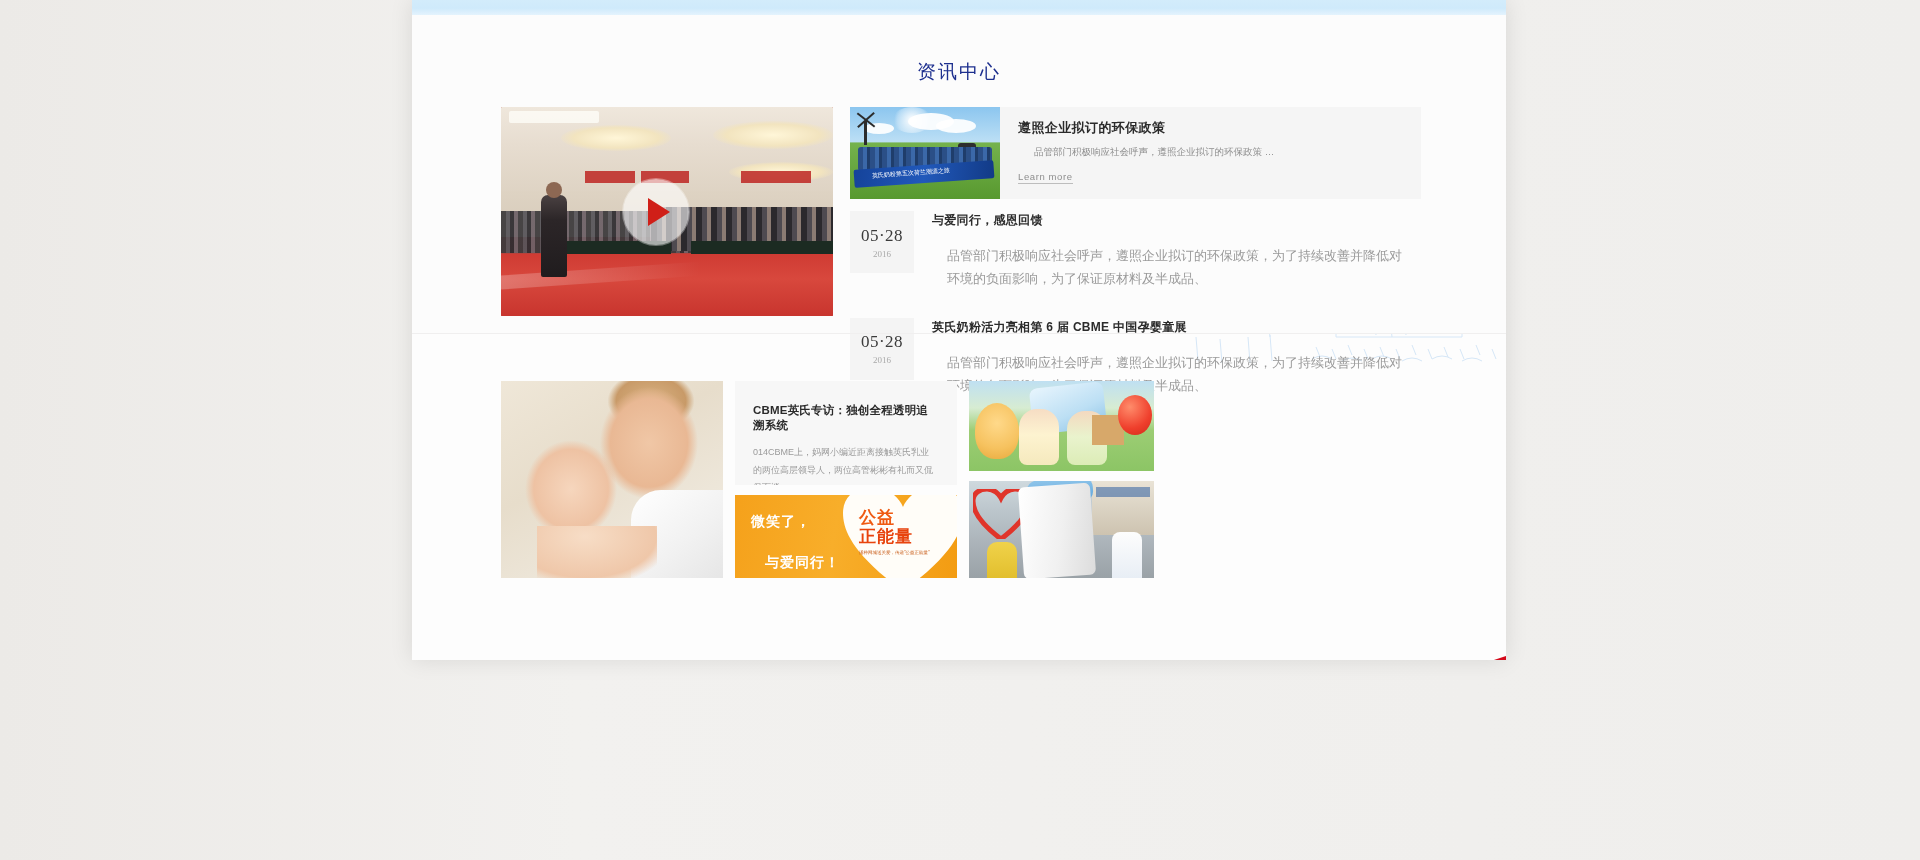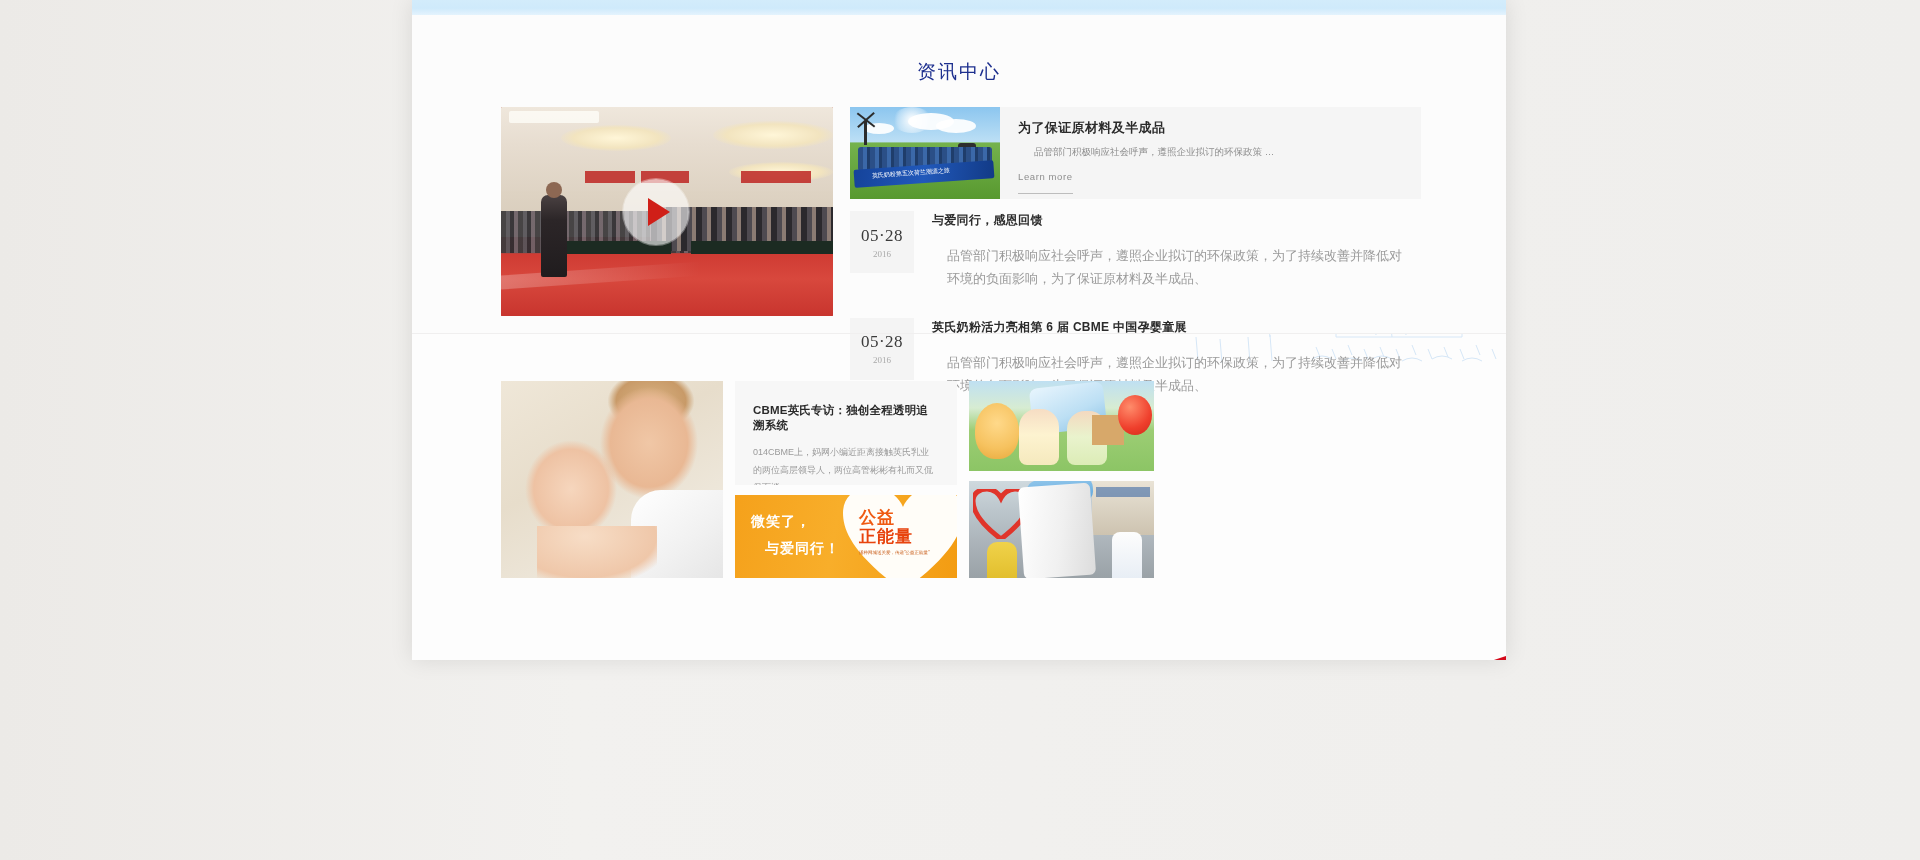--- a/index.html
+++ b/index.html
@@ -108,21 +108,21 @@
      border-radius:3px;}
   .feat-thumb .flag{position:absolute;left:4px;top:58px;width:140px;height:18px;
      background:linear-gradient(100deg,#15439a 0%,#2159bb 50%,#123a86 100%);
      transform:rotate(-4deg);border-radius:2px;}
   .feat-thumb .flag span{position:absolute;left:18px;top:3px;font-size:6px;color:#fff;white-space:nowrap;}
   .feat-thumb .cowA{position:absolute;left:108px;top:36px;width:18px;height:9px;background:#2e2e2e;border-radius:3px;}
   .feat-body{flex:1;padding:12px 16px 0 18px;}
   .feat-h{font-size:13px;font-weight:bold;color:#2b2b2b;letter-spacing:.4px;margin:0 0 7px;}
   .feat-p{font-size:9.5px;line-height:1.75;color:#8e8e8e;margin:0 16px 5px;}
   .learn{font-size:9.5px;color:#8e8e8e;border-bottom:1px solid #bdbdbd;
-     display:inline-block;padding-bottom:11px;cursor:pointer;letter-spacing:.6px;}
+     display:inline-block;padding-bottom:1px;cursor:pointer;letter-spacing:.6px;}
 
   .nitem{position:relative;display:flex;margin-top:12px;cursor:pointer;}
   .ndate{width:64px;height:62px;flex:0 0 64px;background:#f4f4f4;
      display:flex;flex-direction:column;align-items:center;justify-content:center;}
   .ndate .dd{font-family:"Liberation Serif","DejaVu Serif",serif;font-size:17px;color:#3b3b3b;letter-spacing:.5px;}
   .ndate .yy{font-family:"Liberation Serif","DejaVu Serif",serif;font-size:9px;color:#a8a8a8;margin-top:3px;}
   .nbody{flex:1;padding-left:18px;padding-top:1px;}
   .nh{font-size:12px;font-weight:bold;color:#2b2b2b;margin:0 0 7px;letter-spacing:.3px;}
   .np{font-size:13px;line-height:1.8;color:#9a9a9a;margin:15px;}
 
@@ -148,21 +148,21 @@
   .g-orange{left:234px;top:114px;width:222px;height:83px;
      background:linear-gradient(100deg,#f5a11b 0%,#f8ae2a 45%,#f39c12 100%);}
   .g-orange .heart{position:absolute;right:-6px;top:-8px;width:120px;height:104px;}
   .g-orange .htxt{position:absolute;right:6px;top:14px;width:92px;text-align:left;z-index:3;}
   .g-orange .h1{font-size:17px;font-weight:bold;color:#ef5a12;letter-spacing:1px;line-height:1;
      text-shadow:0 1px 0 #fff;}
   .g-orange .h2{font-size:17px;font-weight:bold;color:#e8430d;letter-spacing:1px;line-height:1.05;margin-top:2px;}
   .g-orange .h3{font-size:4.5px;color:#c85b16;margin-top:4px;line-height:1.5;}
   .g-orange .ltxt{position:absolute;left:16px;top:18px;z-index:3;color:#fff;}
   .g-orange .o1{font-size:14px;font-weight:bold;letter-spacing:1px;}
-  .g-orange .o2{font-size:14px;font-weight:bold;letter-spacing:1px;margin-top:9px;padding-left:14px;text-align:center;}
+  .g-orange .o2{font-size:14px;font-weight:bold;letter-spacing:1px;margin-top:23px;padding-left:14px;text-align:center;}
 
   .g-kids{left:468px;top:0;width:185px;height:90px;
      background:linear-gradient(180deg,#bfe0f2 0%,#d7ecd2 30%,#9ccd74 55%,#8cc565 100%);}
   .g-kids .lion{position:absolute;left:6px;top:22px;width:44px;height:56px;border-radius:50% 50% 44% 44%;
      background:radial-gradient(circle at 50% 36%,#ffd98a 0%,#f6c25f 60%,#e8a93c 100%);}
   .g-kids .pack{position:absolute;left:62px;top:4px;width:74px;height:46px;border-radius:8px;
      background:linear-gradient(160deg,#e8f5fd 0%,#bcdff4 60%,#8cc3e6 100%);transform:rotate(-6deg);}
   .g-kids .b1{position:absolute;left:50px;top:28px;width:40px;height:56px;border-radius:18px 18px 8px 8px;
      background:linear-gradient(180deg,#f6ddc4 0%,#fdf3d0 46%,#f5e9bd 100%);}
   .g-kids .b2{position:absolute;left:98px;top:30px;width:40px;height:54px;border-radius:18px 18px 8px 8px;
@@ -275,21 +275,21 @@
               <div class="cloud c2"></div>
               <div class="cloud c3"></div>
               <div class="mill"></div>
               <div class="cowA"></div>
               <div class="ppl"></div>
               <div class="flag">
                 <span>英氏奶粉第五次荷兰溯源之旅</span>
               </div>
             </div>
             <div class="feat-body">
-              <h3 class="feat-h">为了保证原材料及半成品</h3>
+              <h3 class="feat-h">遵照企业拟订的环保政策</h3>
               <p class="feat-p">品管部门积极响应社会呼声，遵照企业拟订的环保政策 …</p>
               <span class="learn">Learn more</span>
             </div>
           </div>
 
           <div class="nitem">
             <div class="ndate">
               <div class="dd">05·28</div>
               <div class="yy">2016</div>
             </div>

